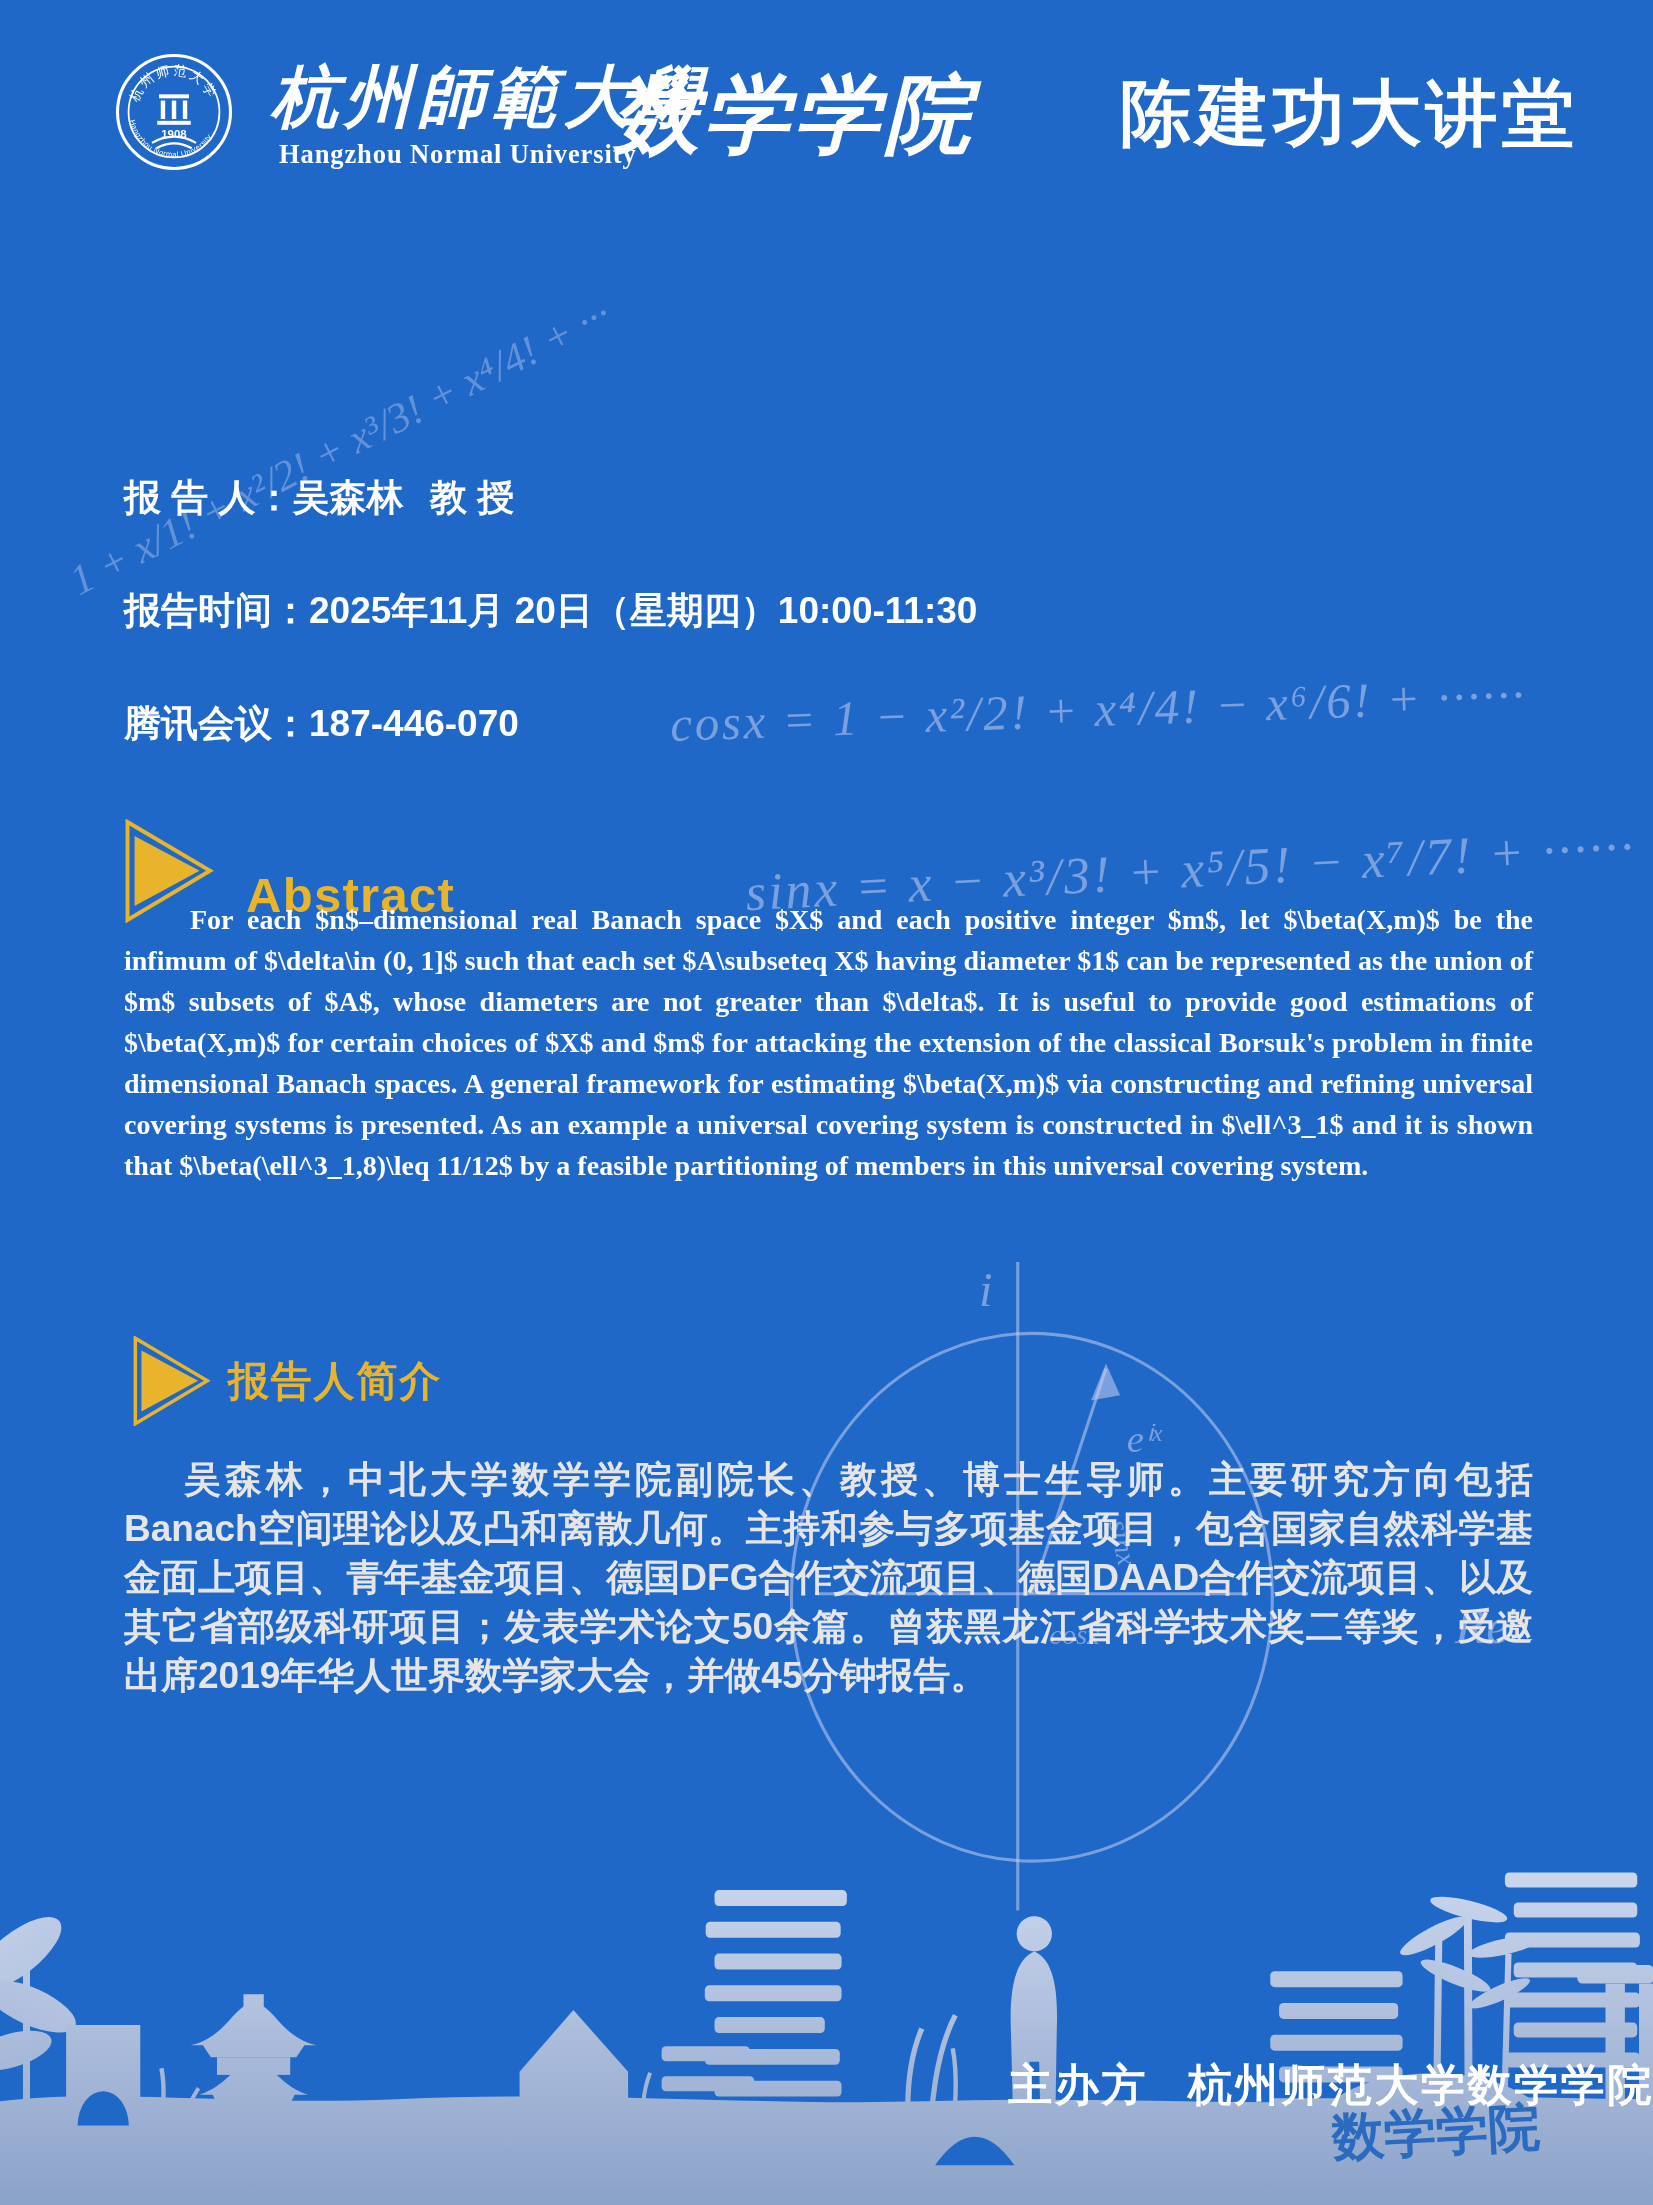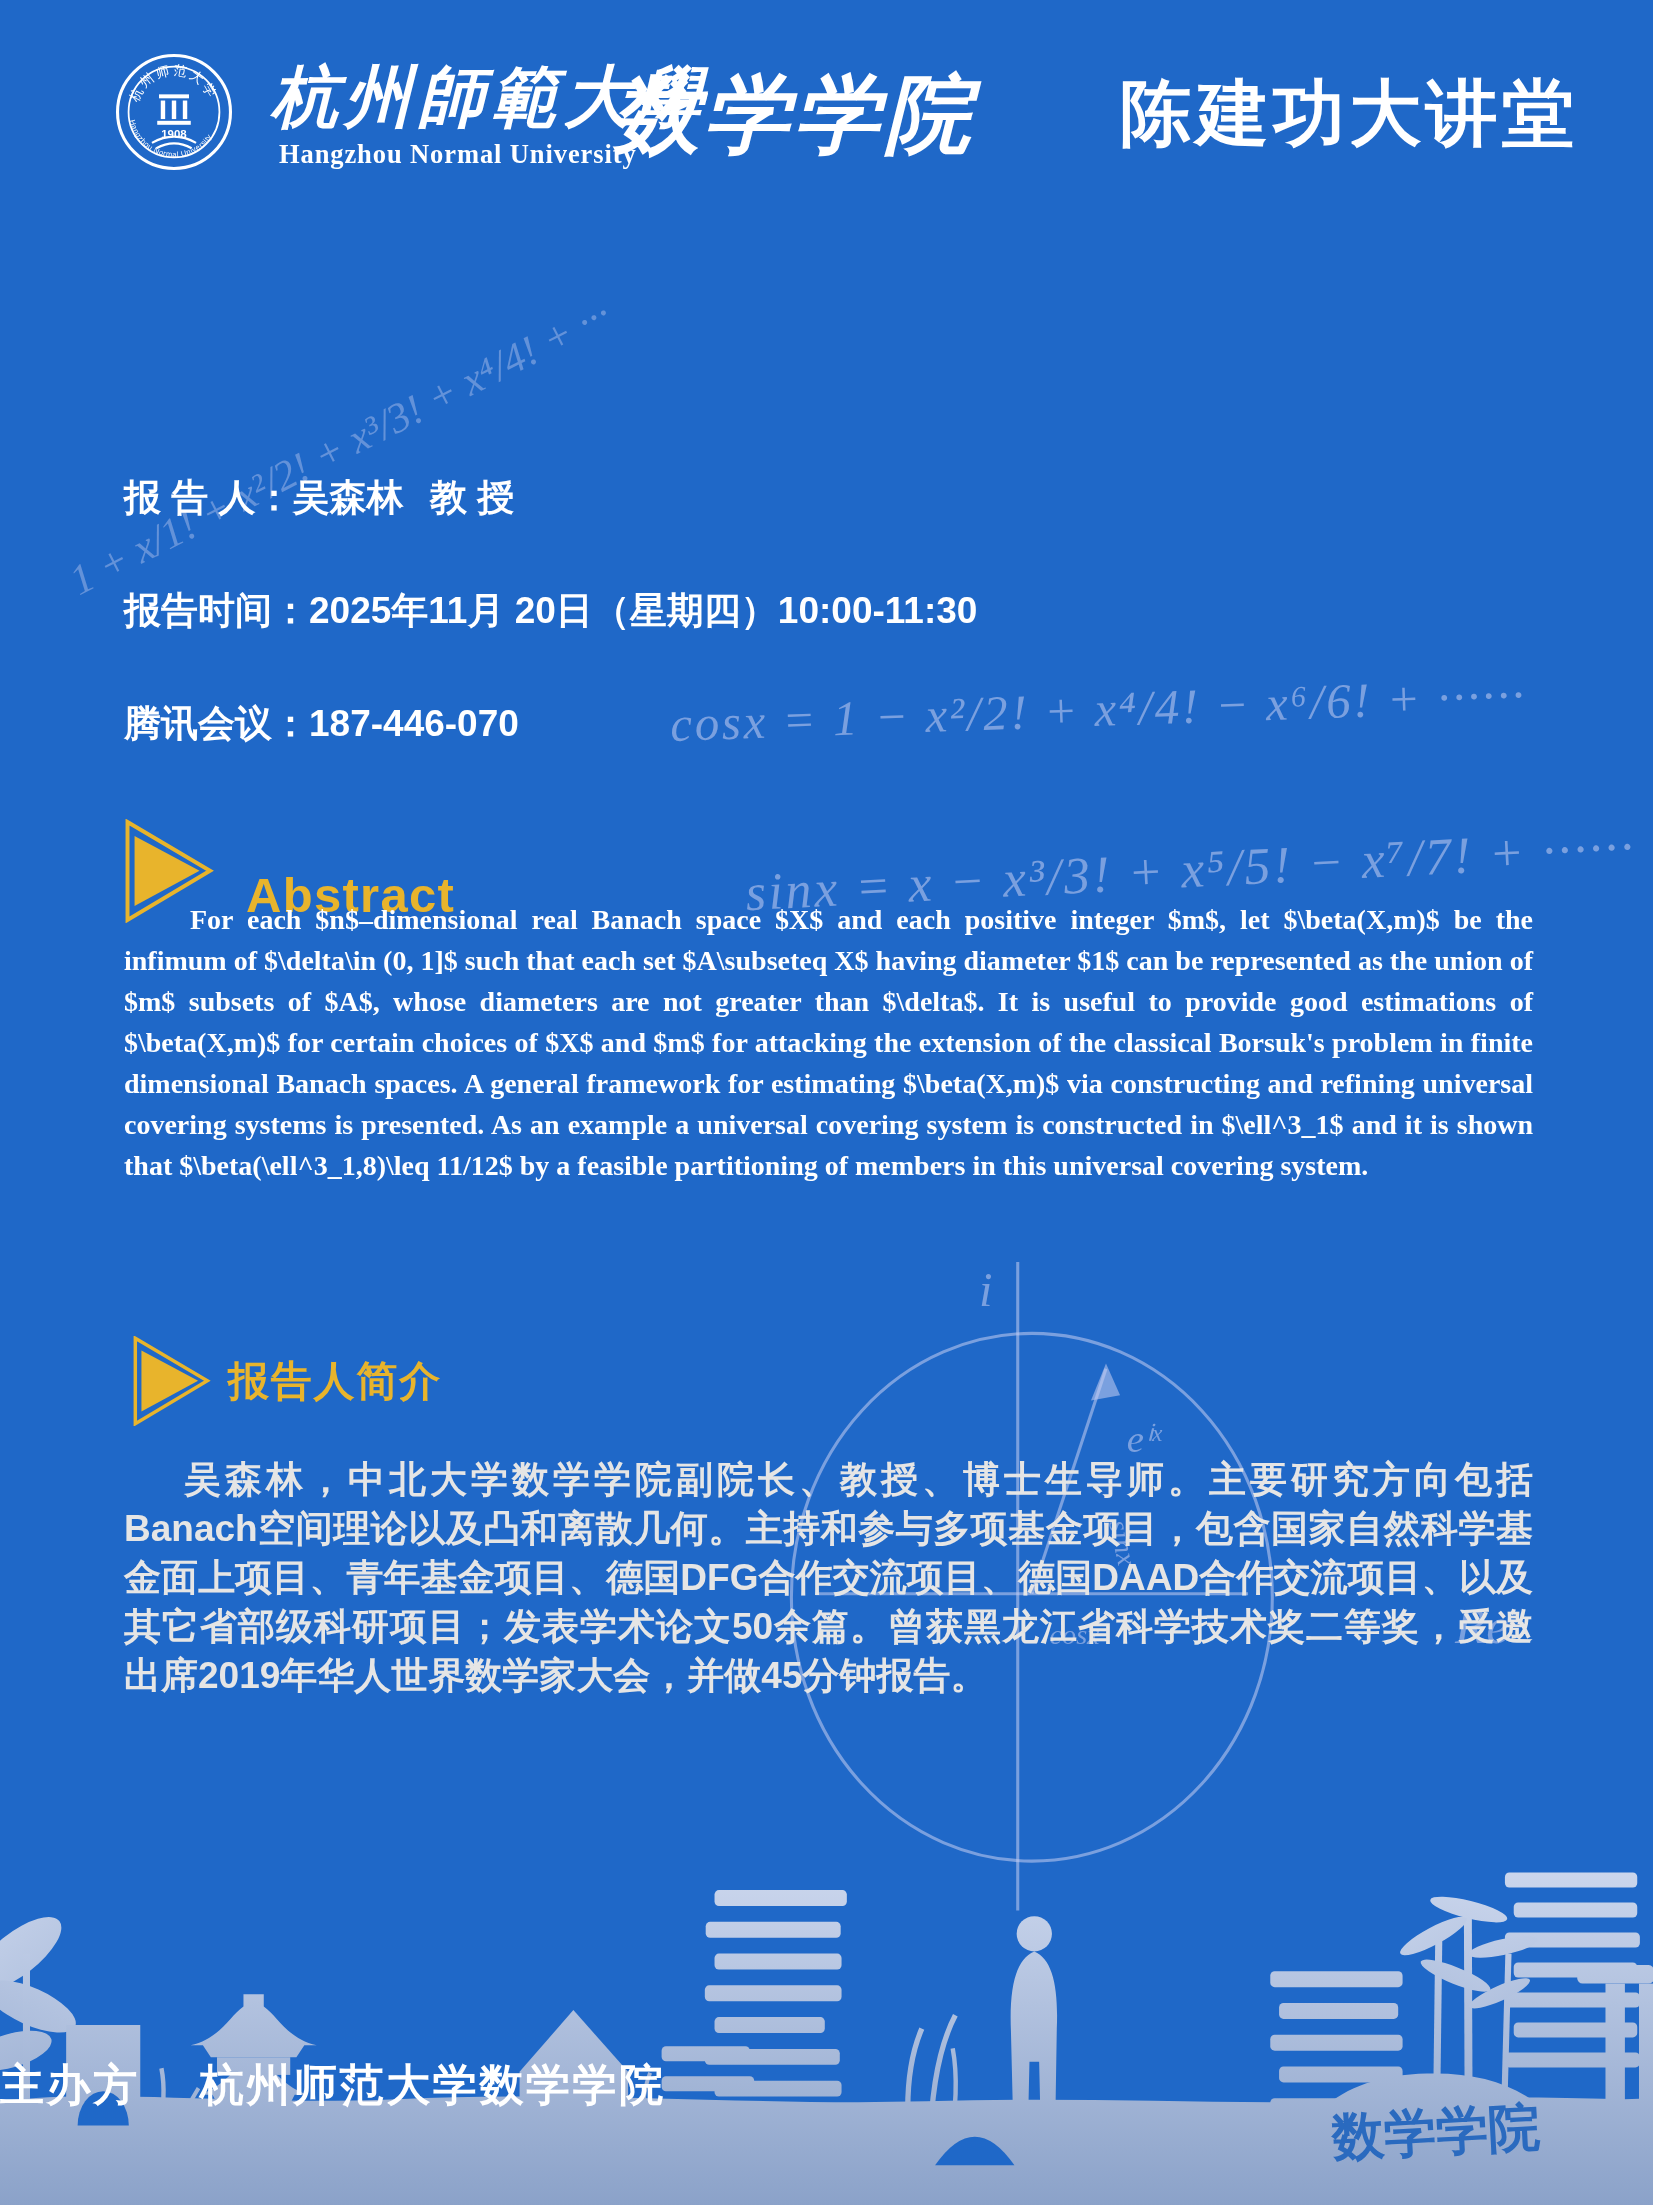--- a/index.html
+++ b/index.html
@@ -47,22 +47,22 @@
   .bio-head .gold-text{font-size:41px;letter-spacing:1.8px;}
   
   .abstract-body{position:absolute;left:124px;top:899px;width:1409px;z-index:3;color:#fff;
           font-family:"Liberation Serif",serif;font-weight:700;font-size:28px;line-height:41px;
           text-align:justify;text-indent:66px;margin:0;}
   .bio-body{position:absolute;left:124px;top:1455px;width:1409px;z-index:3;color:#e5e5e5;
           font-size:37px;line-height:49px;text-align:justify;text-indent:60px;margin:0;font-weight:700;}
   
   .silhouette{position:absolute;left:0;bottom:0;width:1654px;height:344px;z-index:2;display:block;}
   .stone-text{fill:#2a6abf;font-weight:700;font-size:118px;font-family:"Liberation Sans",sans-serif;}
-  .organizer{position:absolute;left:0;right:0;top:2056px;z-index:4;display:flex;justify-content:flex-start;
-          gap:60px;color:#fff;font-size:44px;font-weight:700;letter-spacing:2.6px;}
+  .organizer{position:absolute;left:0;right:0;top:2056px;z-index:4;display:flex;justify-content:flex-end;
+          gap:40px;color:#fff;font-size:44px;font-weight:700;letter-spacing:2.6px;}
 </style>
 </head>
 <body>
 
 <div class="poster">
 
   <div class="sketch partial">1 + x/1! + x²/2! + x³/3! + x⁴/4! + ···</div>
   <div class="sketch cos">cosx = 1 − x²/2! + x⁴/4! − x⁶/6! + ······</div>
   <div class="sketch sin">sinx = x − x³/3! + x⁵/5! − x⁷/7! + ······</div>
   <div class="sketch re-label">Re</div>

